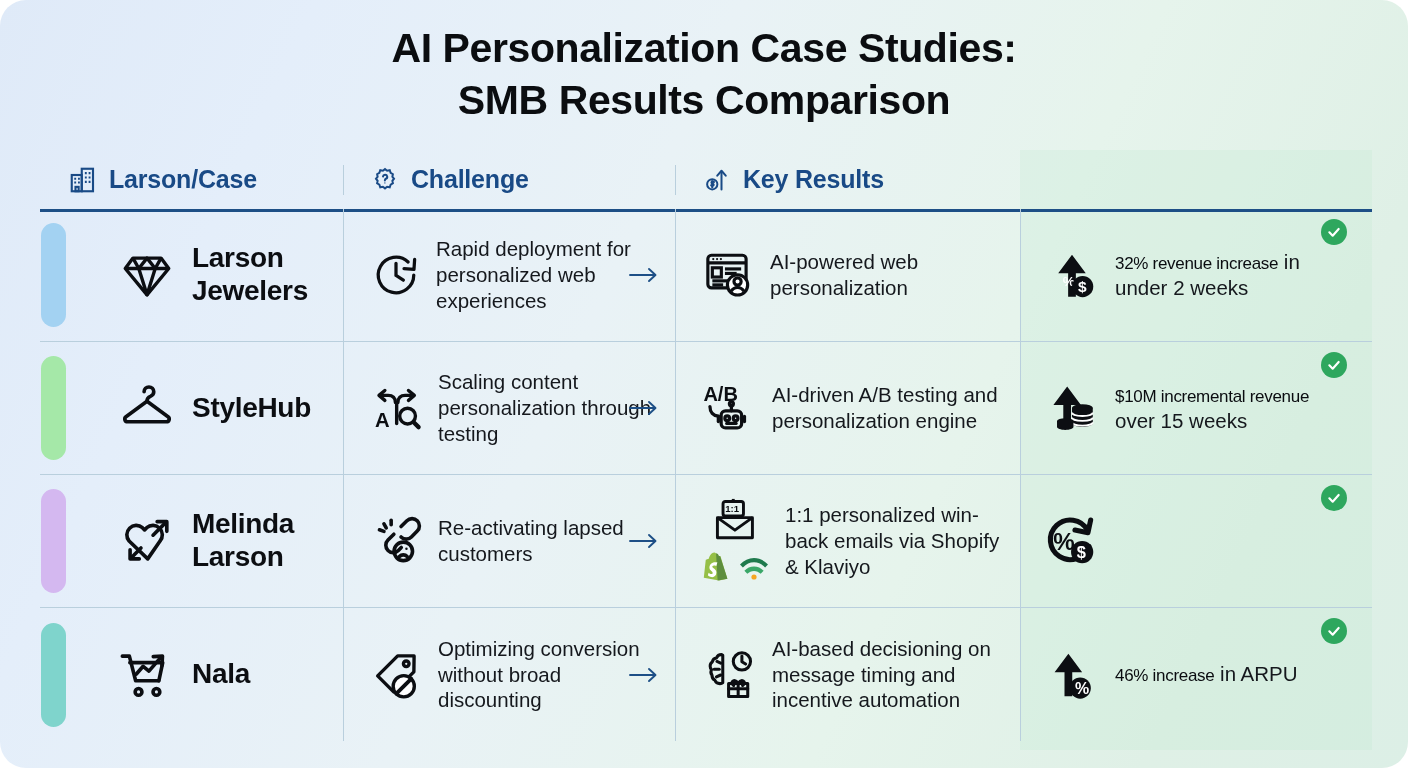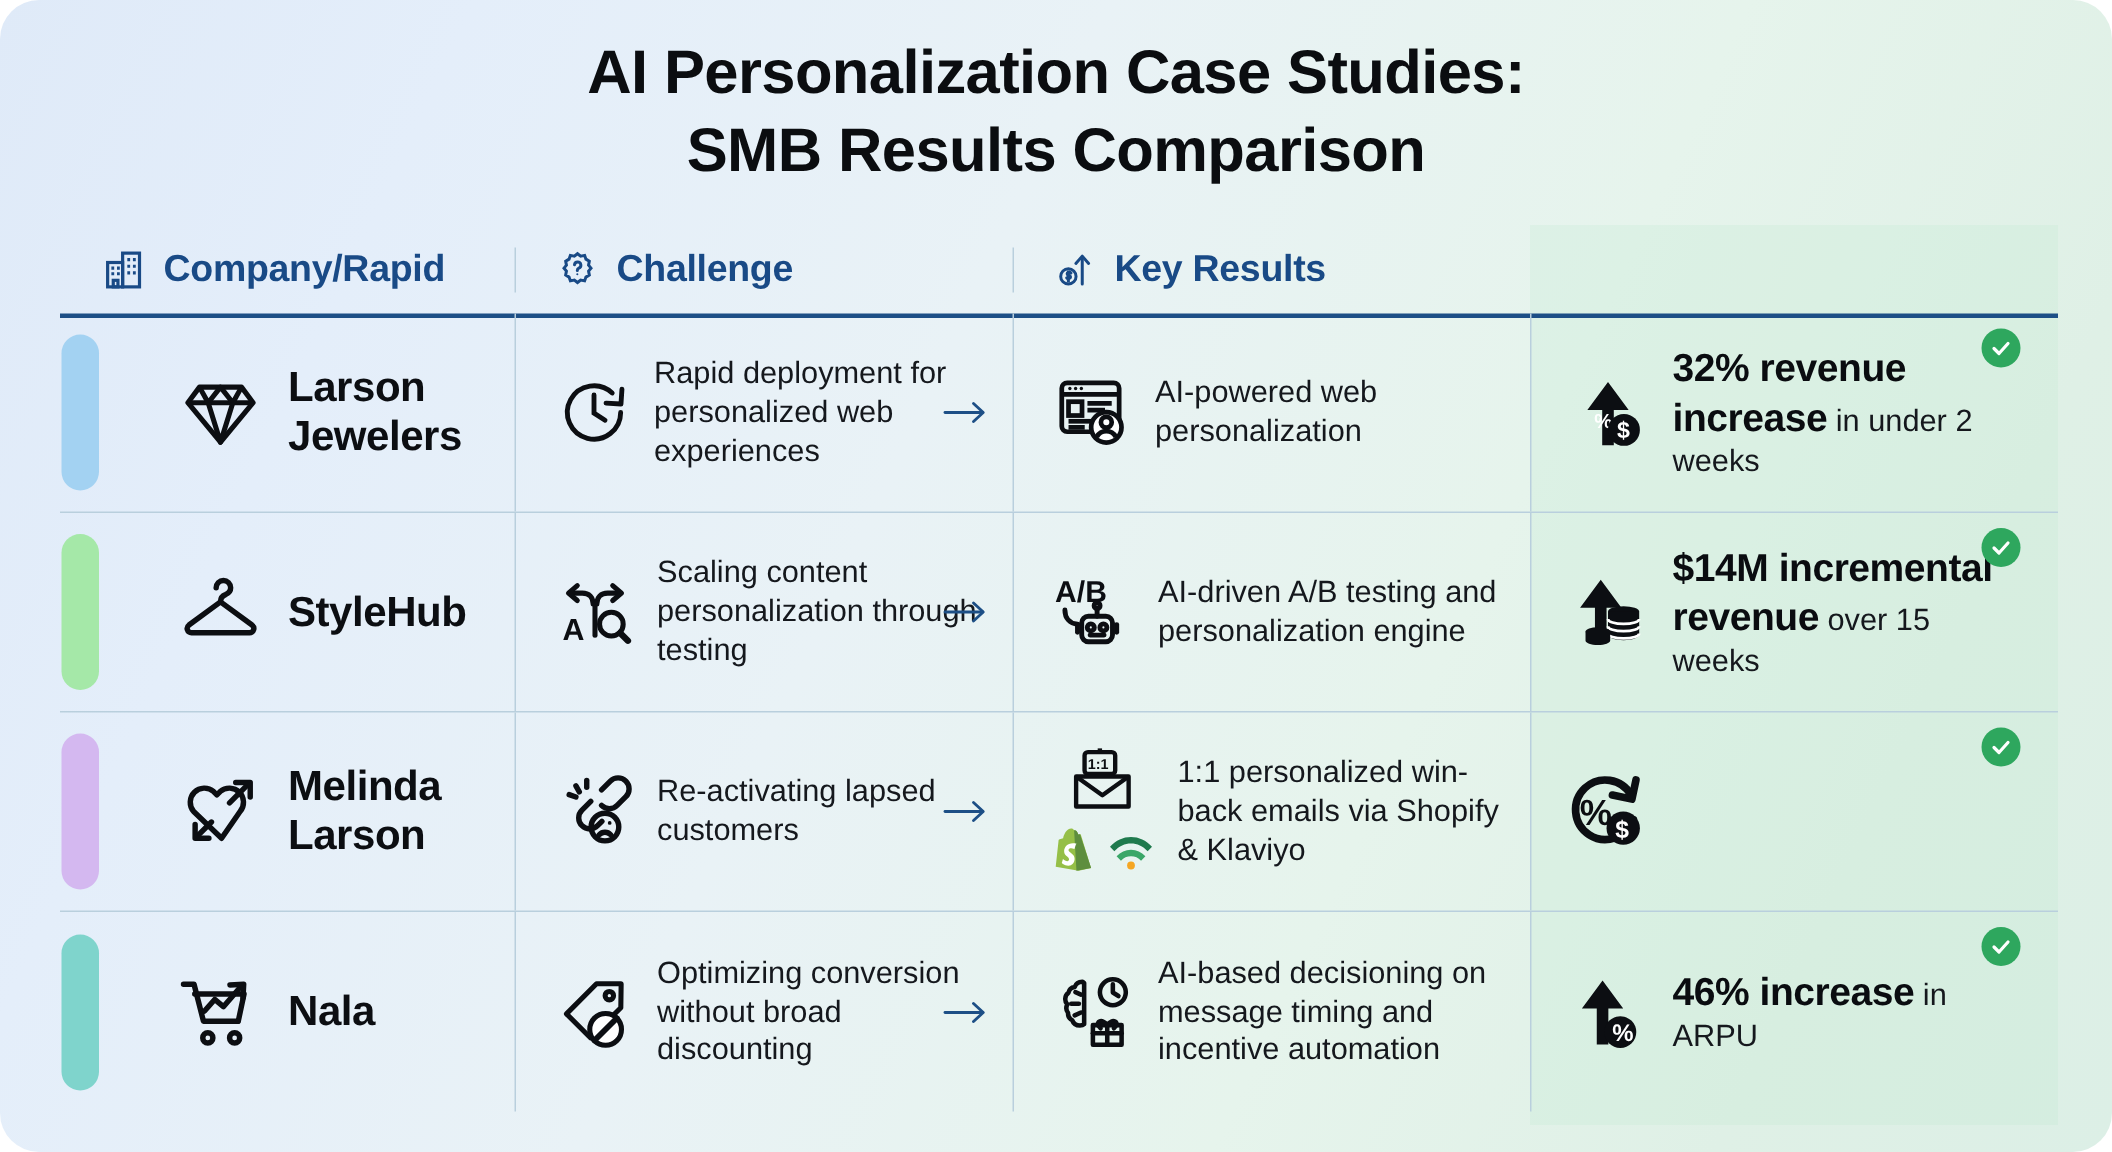--- a/index.html
+++ b/index.html
@@ -168,22 +168,22 @@
     background: transparent;
     padding-left: 22px;
     padding-right: 40px;
   }
   .result-text {
     font-size: 20.5px;
     color: #15181d;
     line-height: 1.28;
   }
   .result-text b {
-    font-size: 26px;
-    font-weight: bold;
+    font-size: 17px;
+    font-weight: normal;
     color: #0a0c10;
     letter-spacing: -0.3px;
   }
 
   .check-badge {
     position: absolute;
     right: 25px;
     top: 10px;
     width: 26px;
     height: 26px;
@@ -243,21 +243,21 @@
                 <line x1="8" y1="14" x2="9.5" y2="14"></line>
               <line x1="13.5" y1="6.5" x2="15" y2="6.5"></line>
                 <line x1="16.5" y1="6.5" x2="18" y2="6.5"></line>
               <line x1="13.5" y1="10" x2="15" y2="10"></line>
                 <line x1="16.5" y1="10" x2="18" y2="10"></line>
               <line x1="13.5" y1="13.5" x2="15" y2="13.5"></line>
                 <line x1="16.5" y1="13.5" x2="18" y2="13.5"></line>
               <rect x="6" y="17.5" width="2.5" height="3.5"></rect>
             </svg>
           </span>
-          <span class="header-label">Company/Rapid</span>
+          <span class="header-label">Larson/Case</span>
         </div>
       </div>
 
       <div class="col-chal">
         <div class="header-cell">
           <span class="icon-static">
             <svg width="30" height="30" viewBox="0 0 24 24" fill="none" stroke="#194a86" stroke-width="1.6">
               <path d="M12 3.3 13.7 4.6 15.8 4.2 16.5 6.2 18.3 7.3 17.9 9.4 19.2 11 17.9 12.6 18.3 14.7 16.5 15.8 15.8 17.8 13.7 17.4 12 18.7 10.3 17.4 8.2 17.8 7.5 15.8 5.7 14.7 6.1 12.6 4.8 11 6.1 9.4 5.7 7.3 7.5 6.2 8.2 4.2 10.3 4.6 Z"></path>
               <path d="M10.4 9.2a1.7 1.7 0 1 1 2.3 1.8c-.6.3-.8.8-.8 1.3" stroke-linecap="round"></path>
               <circle cx="11.9" cy="14.3" r="0.55" fill="#194a86" stroke="none"></circle>
@@ -420,21 +420,21 @@
             <g stroke="#ffffff" stroke-width="0.75" fill="none">
               <path d="M12 13.9c0 .8 1.9 1.4 4.3 1.4s4.3-.6 4.3-1.4"></path>
               <path d="M12 15.9c0 .8 1.9 1.4 4.3 1.4s4.3-.6 4.3-1.4"></path>
               <path d="M12 17.9c0 .8 1.9 1.4 4.3 1.4s4.3-.6 4.3-1.4"></path>
             </g>
             <ellipse cx="9.2" cy="17.4" rx="3.4" ry="1.2"></ellipse>
             <path d="M5.8 17.4v2.5c0 .6 1.5 1.2 3.4 1.2s3.4-.6 3.4-1.2v-2.5" fill="#0c0e12"></path>
           </svg>
         </span>
         <span class="result-text">
-          <b>$14M incremental revenue</b><span> over 15 weeks</span>
+          <b>$10M incremental revenue</b><span> over 15 weeks</span>
         </span>
         <span class="check-badge">
           <svg width="16" height="16" viewBox="0 0 24 24" fill="none" stroke="#ffffff" stroke-width="3.2" stroke-linecap="round" stroke-linejoin="round">
             <polyline points="5,12.5 10,17.5 19,7.5"></polyline>
           </svg>
         </span>
       </div>
     </div>
 
     <div class="row data-row">

